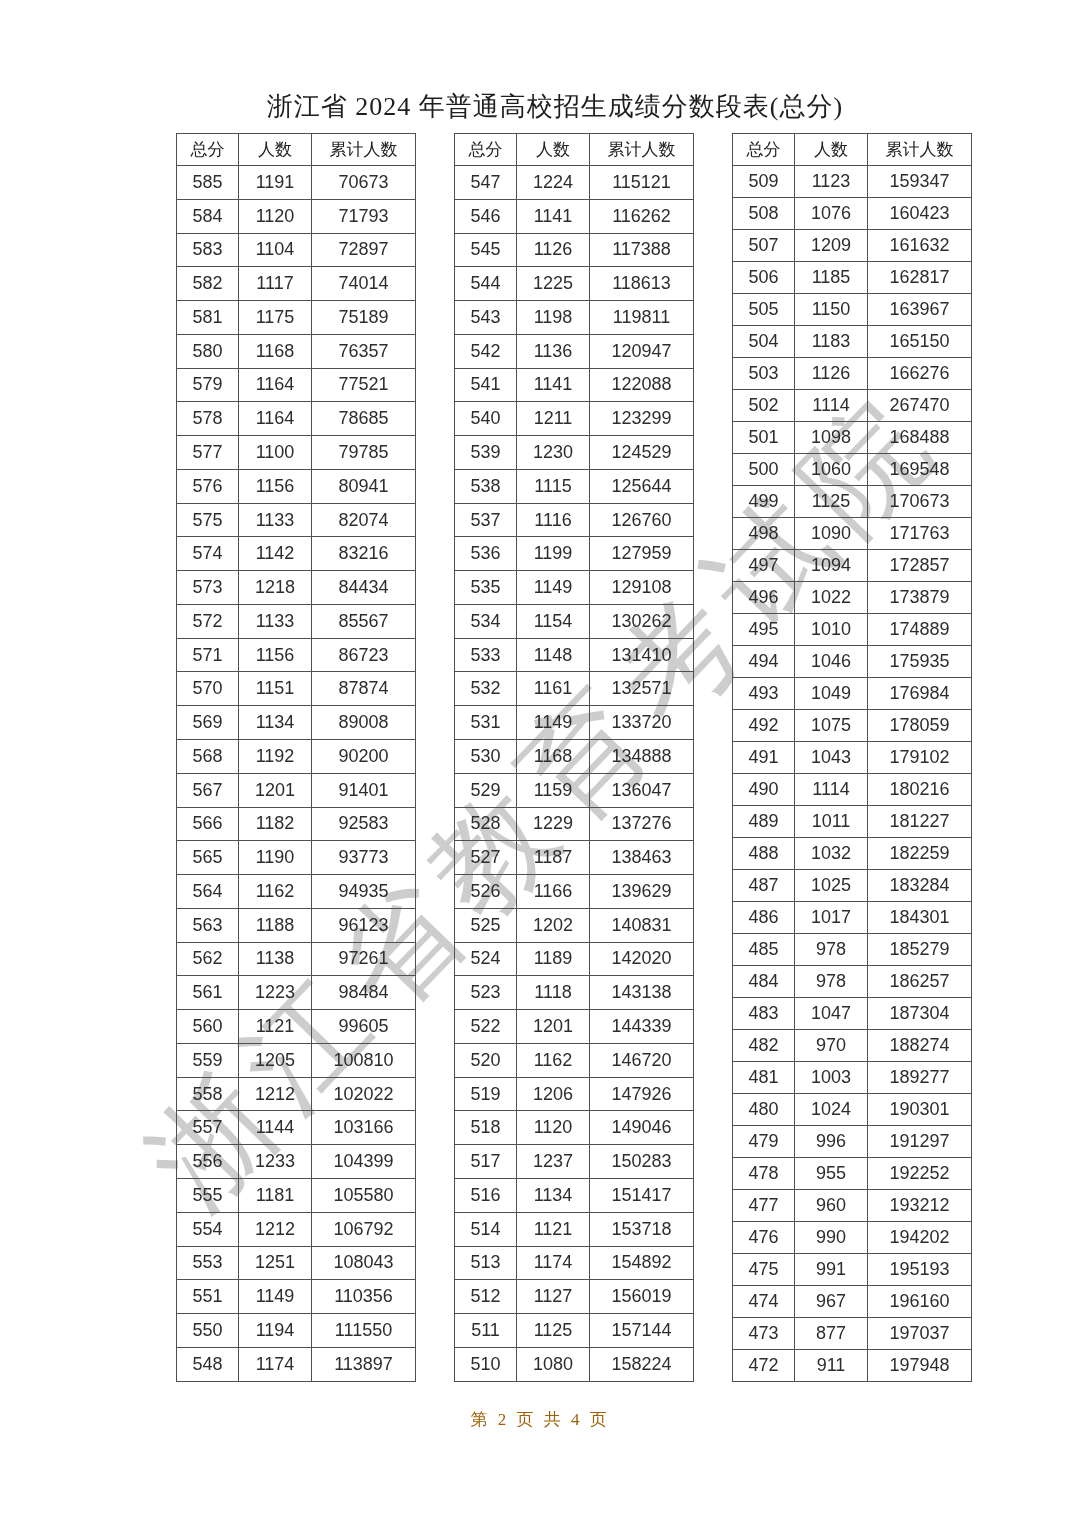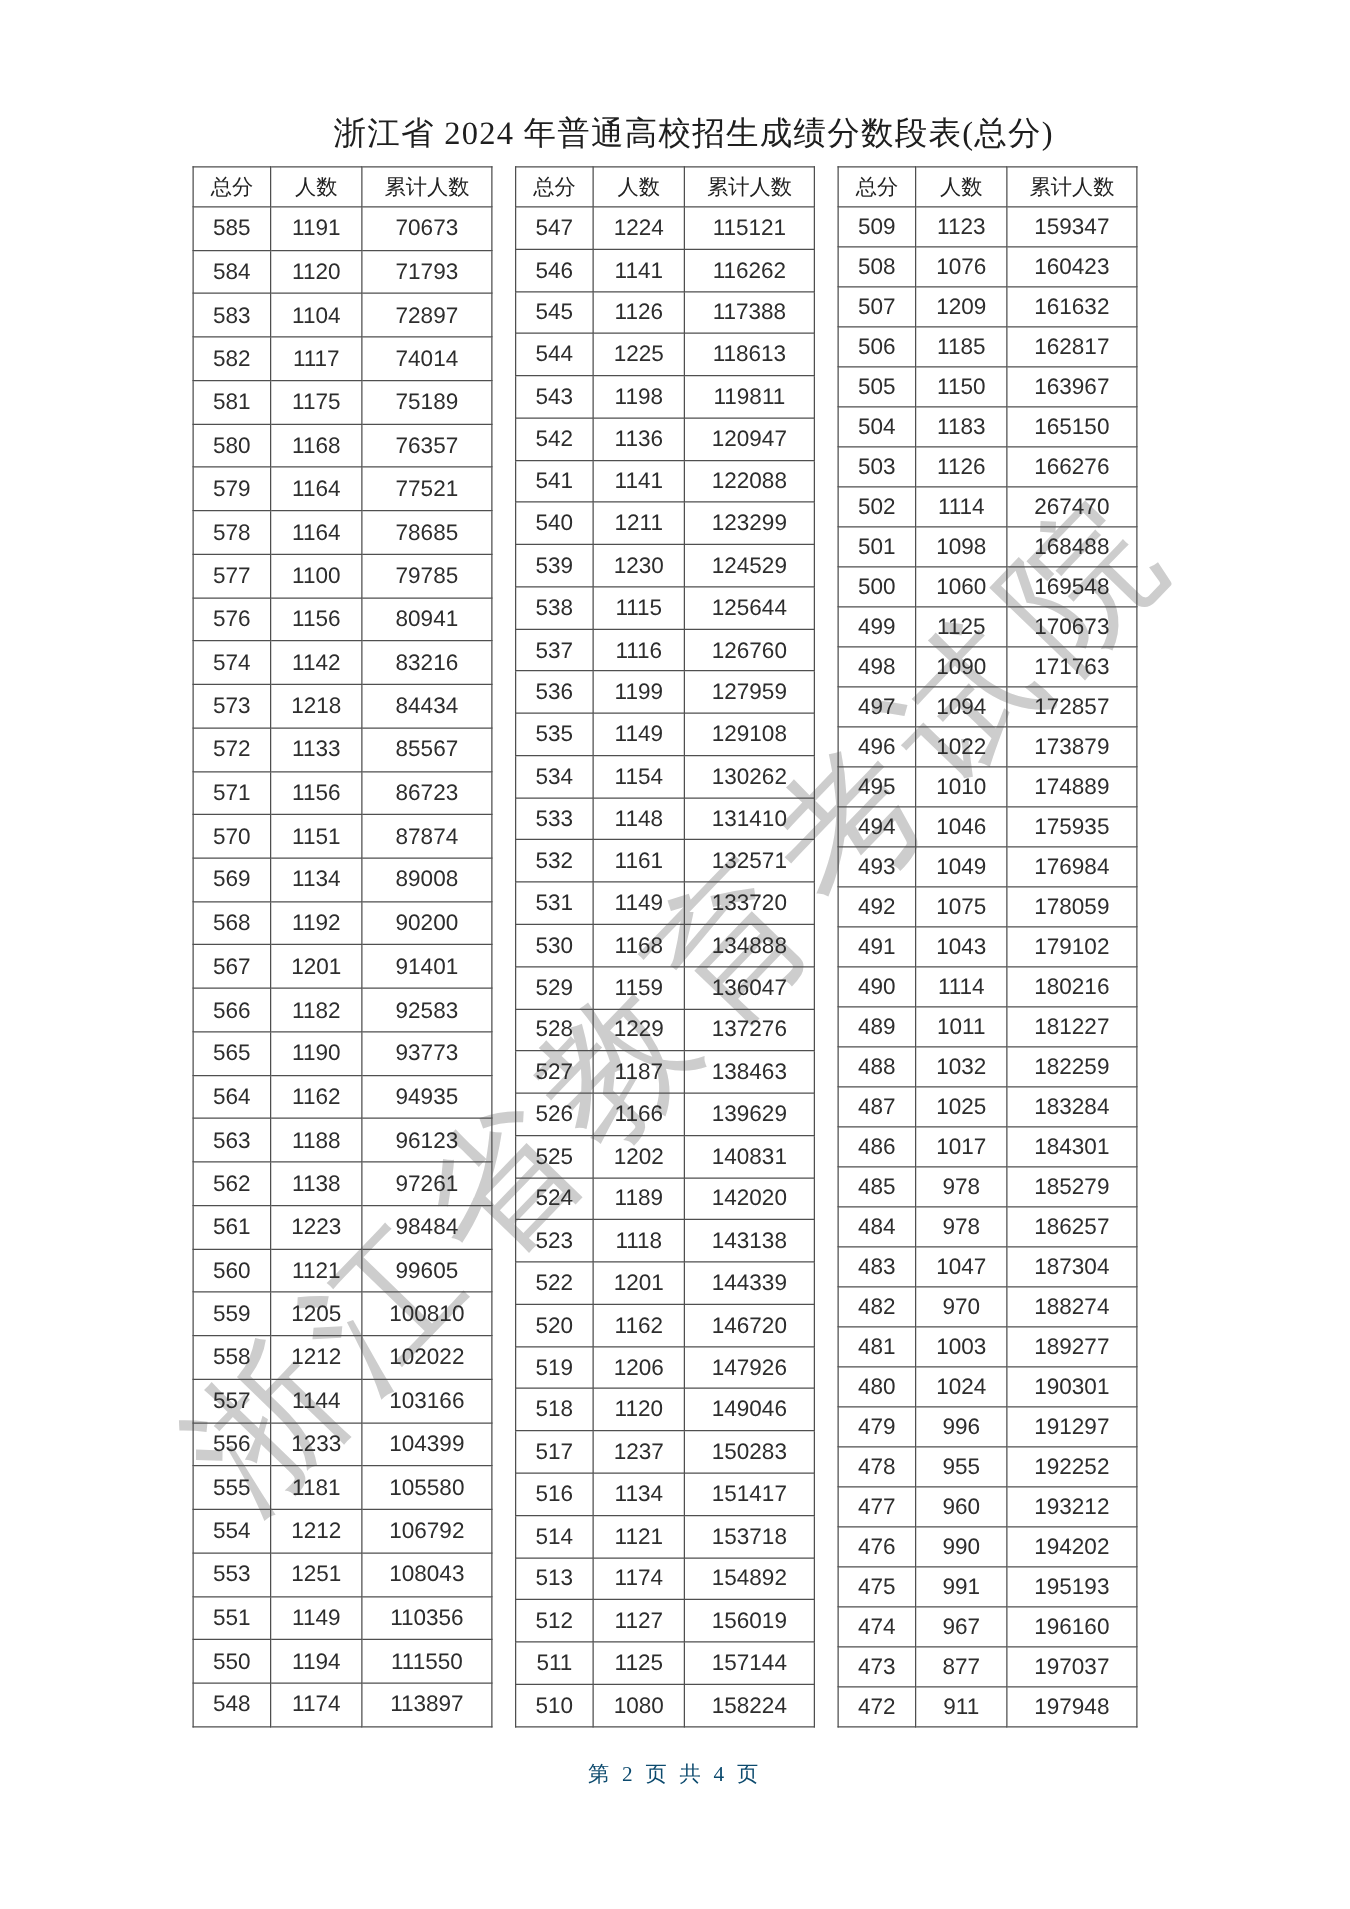--- a/index.html
+++ b/index.html
@@ -37,23 +37,23 @@
     font-family: "Liberation Serif", serif;
     font-weight: 400;
     font-size: 26px;
     color: #1e1e1e;
     letter-spacing: 1px;
     z-index: 1;
   }
   .tables {
     position: absolute;
     top: 133px;
-    left: 154px;
+    left: 176px;
     display: flex;
-    gap: 18px;
+    gap: 38px;
     z-index: 1;
   }
   table.score-table {
     border-collapse: collapse;
     table-layout: fixed;
     width: 239px;
     background: transparent;
   }
   .score-table th,
   .score-table td {
@@ -76,21 +76,21 @@
     color: #2d2d2d;
   }
   .footer {
     position: absolute;
     top: 1408px;
     left: 0;
     width: 100%;
     text-align: center;
     font-family: "Liberation Serif", serif;
     font-size: 17px;
-    color: #0c4a6e;
+    color: #a16207;
     letter-spacing: 3px;
     z-index: 1;
   }
 </style>
 </head>
 <body>
 
 <div class="watermark">浙江省教育考试院</div>
 
 <h1 class="title">浙江省 2024 年普通高校招生成绩分数段表(总分)</h1>
@@ -154,20 +154,25 @@
           <td>577</td>
           <td>1100</td>
           <td>79785</td>
         </tr>
         <tr>
           <td>576</td>
           <td>1156</td>
           <td>80941</td>
         </tr>
         <tr>
+          <td>575</td>
+          <td>1133</td>
+          <td>82074</td>
+        </tr>
+        <tr>
           <td>574</td>
           <td>1142</td>
           <td>83216</td>
         </tr>
         <tr>
           <td>573</td>
           <td>1218</td>
           <td>84434</td>
         </tr>
         <tr>

